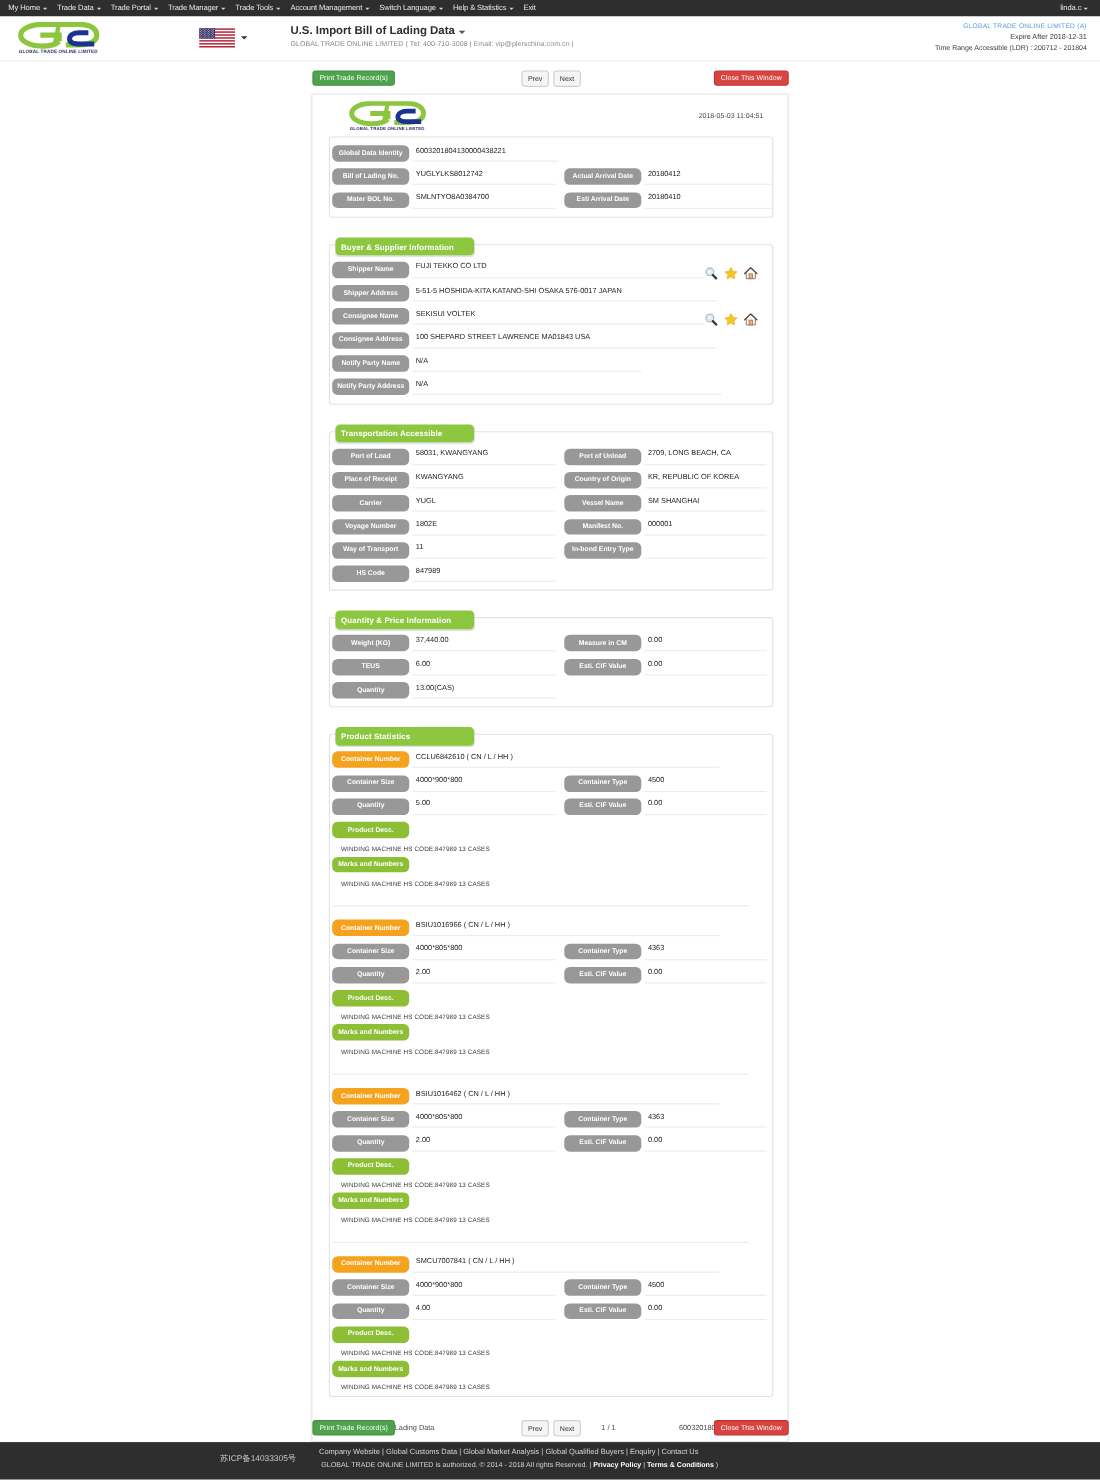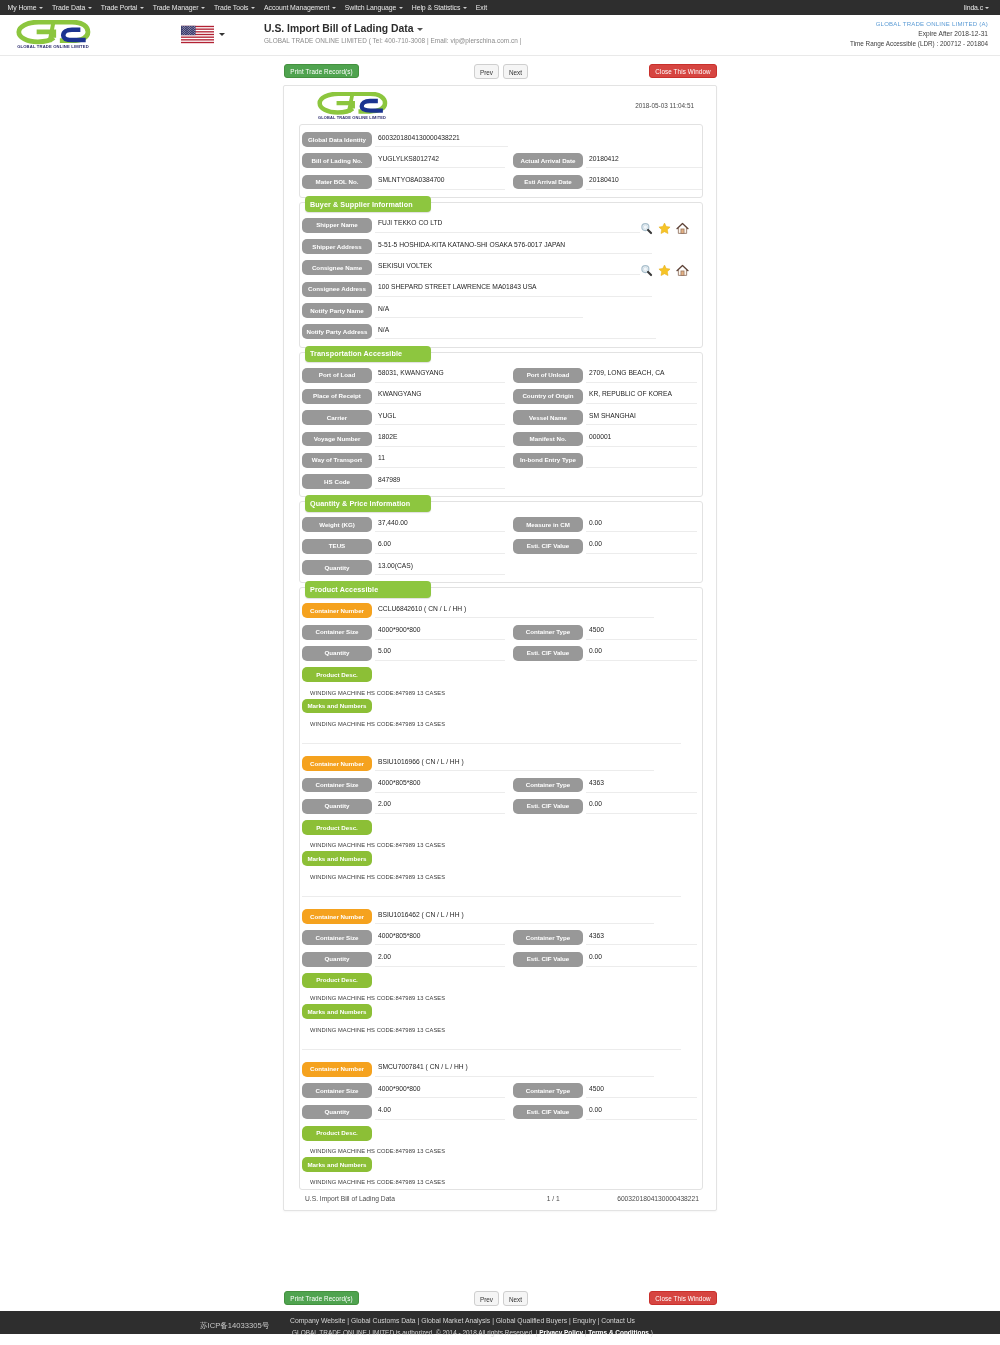--- a/index.html
+++ b/index.html
@@ -33,21 +33,21 @@
 .btn-grey{position:absolute;top:2px;width:25px;height:15px;background:#f5f5f5;border:1px solid #cfcfcf;color:#333;padding-top:4.6px;font-size:6.4px;}
 .btn-prev{left:474px;}
 .btn-next{left:503px;}
 
 
 .doc{position:absolute;left:283px;top:85px;width:434px;background:#fff;border:1px solid #e3e3e3;border-radius:2px;box-shadow:0 1px 2px rgba(0,0,0,.04);padding:0px 13px 7px 15px;}
 .doc-head{height:38px;position:relative;}
 .doc-logo{position:absolute;left:17px;top:6px;width:72px;height:28px;}
 .doc-date{position:absolute;right:9px;top:16px;font-size:6.4px;color:#4a4a4a;}
 
-.panel{position:relative;border:1px solid #e2e2e2;border-radius:3px;padding:7px 21px 1px 2px;margin-bottom:4px;background:#fff;}
+.panel{position:relative;border:1px solid #e2e2e2;border-radius:3px;padding:7px 21px 1px 2px;margin-bottom:24px;background:#fff;}
 .sec-title{position:absolute;left:5px;top:-7px;background:#8dc63f;color:#fff;font-size:7.2px;font-weight:bold;border-radius:4px;width:126px;padding:4.8px 0 4.6px 5px;letter-spacing:.1px;line-height:1;box-shadow:0 1px 1px rgba(0,0,0,.13);}
 .panel.titled{padding-top:15px;}
 .panel:first-child{margin-bottom:17px;}
 
 .row{display:flex;align-items:flex-start;margin-bottom:6.3px;height:15px;}
 .cell{display:flex;align-items:flex-start;flex:0 0 202px;min-width:0;}
 .cell+.cell{flex:0 0 189px;margin-left:9px;}
 .lbl{flex:0 0 auto;width:70px;background:#989898;color:#fff;font-size:6.2px;font-weight:bold;border-radius:5px;text-align:center;padding:4.5px 0 4.2px;line-height:1;margin-right:3px;}
 .val{flex:1 1 auto;min-width:0;font-size:6.7px;color:#1d1d1d;border-bottom:1px solid #ececec;padding:2.5px 1px 4.5px 3px;line-height:1;white-space:nowrap;overflow:hidden;height:15px;}
 .icons{display:flex;gap:5px;align-items:center;padding-top:4px;margin-left:auto;padding-right:4px;}
@@ -64,21 +64,21 @@
 .doc-foot .f2{flex:0 0 12%;text-align:center;}
 .doc-foot .f3{flex:1;text-align:right;}
 
 
 .toolbar2{position:absolute;left:0;top:1289px;width:1000px;height:22px;}
 .toolbar2 .btn-green{top:2px;}
 .toolbar2 .btn-red{top:2px;}
 .toolbar2 .btn-grey{top:2px;}
 
 
-.footer{position:absolute;left:0;top:1311px;width:1000px;height:23px;background:#2e2e2e;color:#d5d5d5;}
+.footer{position:absolute;left:0;top:1311px;width:1000px;height:34px;background:#2e2e2e;color:#d5d5d5;}
 .footer .icp{position:absolute;left:200px;top:10px;font-size:7.6px;color:#c9c9c9;}
 .footer .l1{position:absolute;left:0;right:75px;top:6px;text-align:center;font-size:6.8px;}
 .footer .l2{position:absolute;left:0;right:55px;top:18px;text-align:center;font-size:6.45px;}
 .footer b{font-weight:bold;color:#fff;}
 </style>
 </head>
 <body>
 
 <div class="topnav" id="topnav">
     <div class="nav-item">
@@ -417,21 +417,21 @@
           <div class="lbl">Quantity</div>
           <div class="val" style="flex: 0 0 130px; width: 130px;">13.00(CAS)</div>
         </div>
         <div class="cell">
           <div class="lbl" style="visibility: hidden;"></div>
           <div class="val" style="visibility: hidden;"></div>
         </div>
       </div>
     </div>
     <div class="panel titled">
-      <div class="sec-title">Product Accessible</div>
+      <div class="sec-title">Product Statistics</div>
       <div class="prodblock">
         <div class="row">
           <div class="cell" style="flex: 1 1 100%;">
             <div class="lbl orange">Container Number</div>
             <div class="val" style="flex: 0 0 279px; width: 279px;">CCLU6842610 ( CN / L / HH )</div>
           </div>
         </div>
         <div class="row">
           <div class="cell">
             <div class="lbl">Container Size</div>

